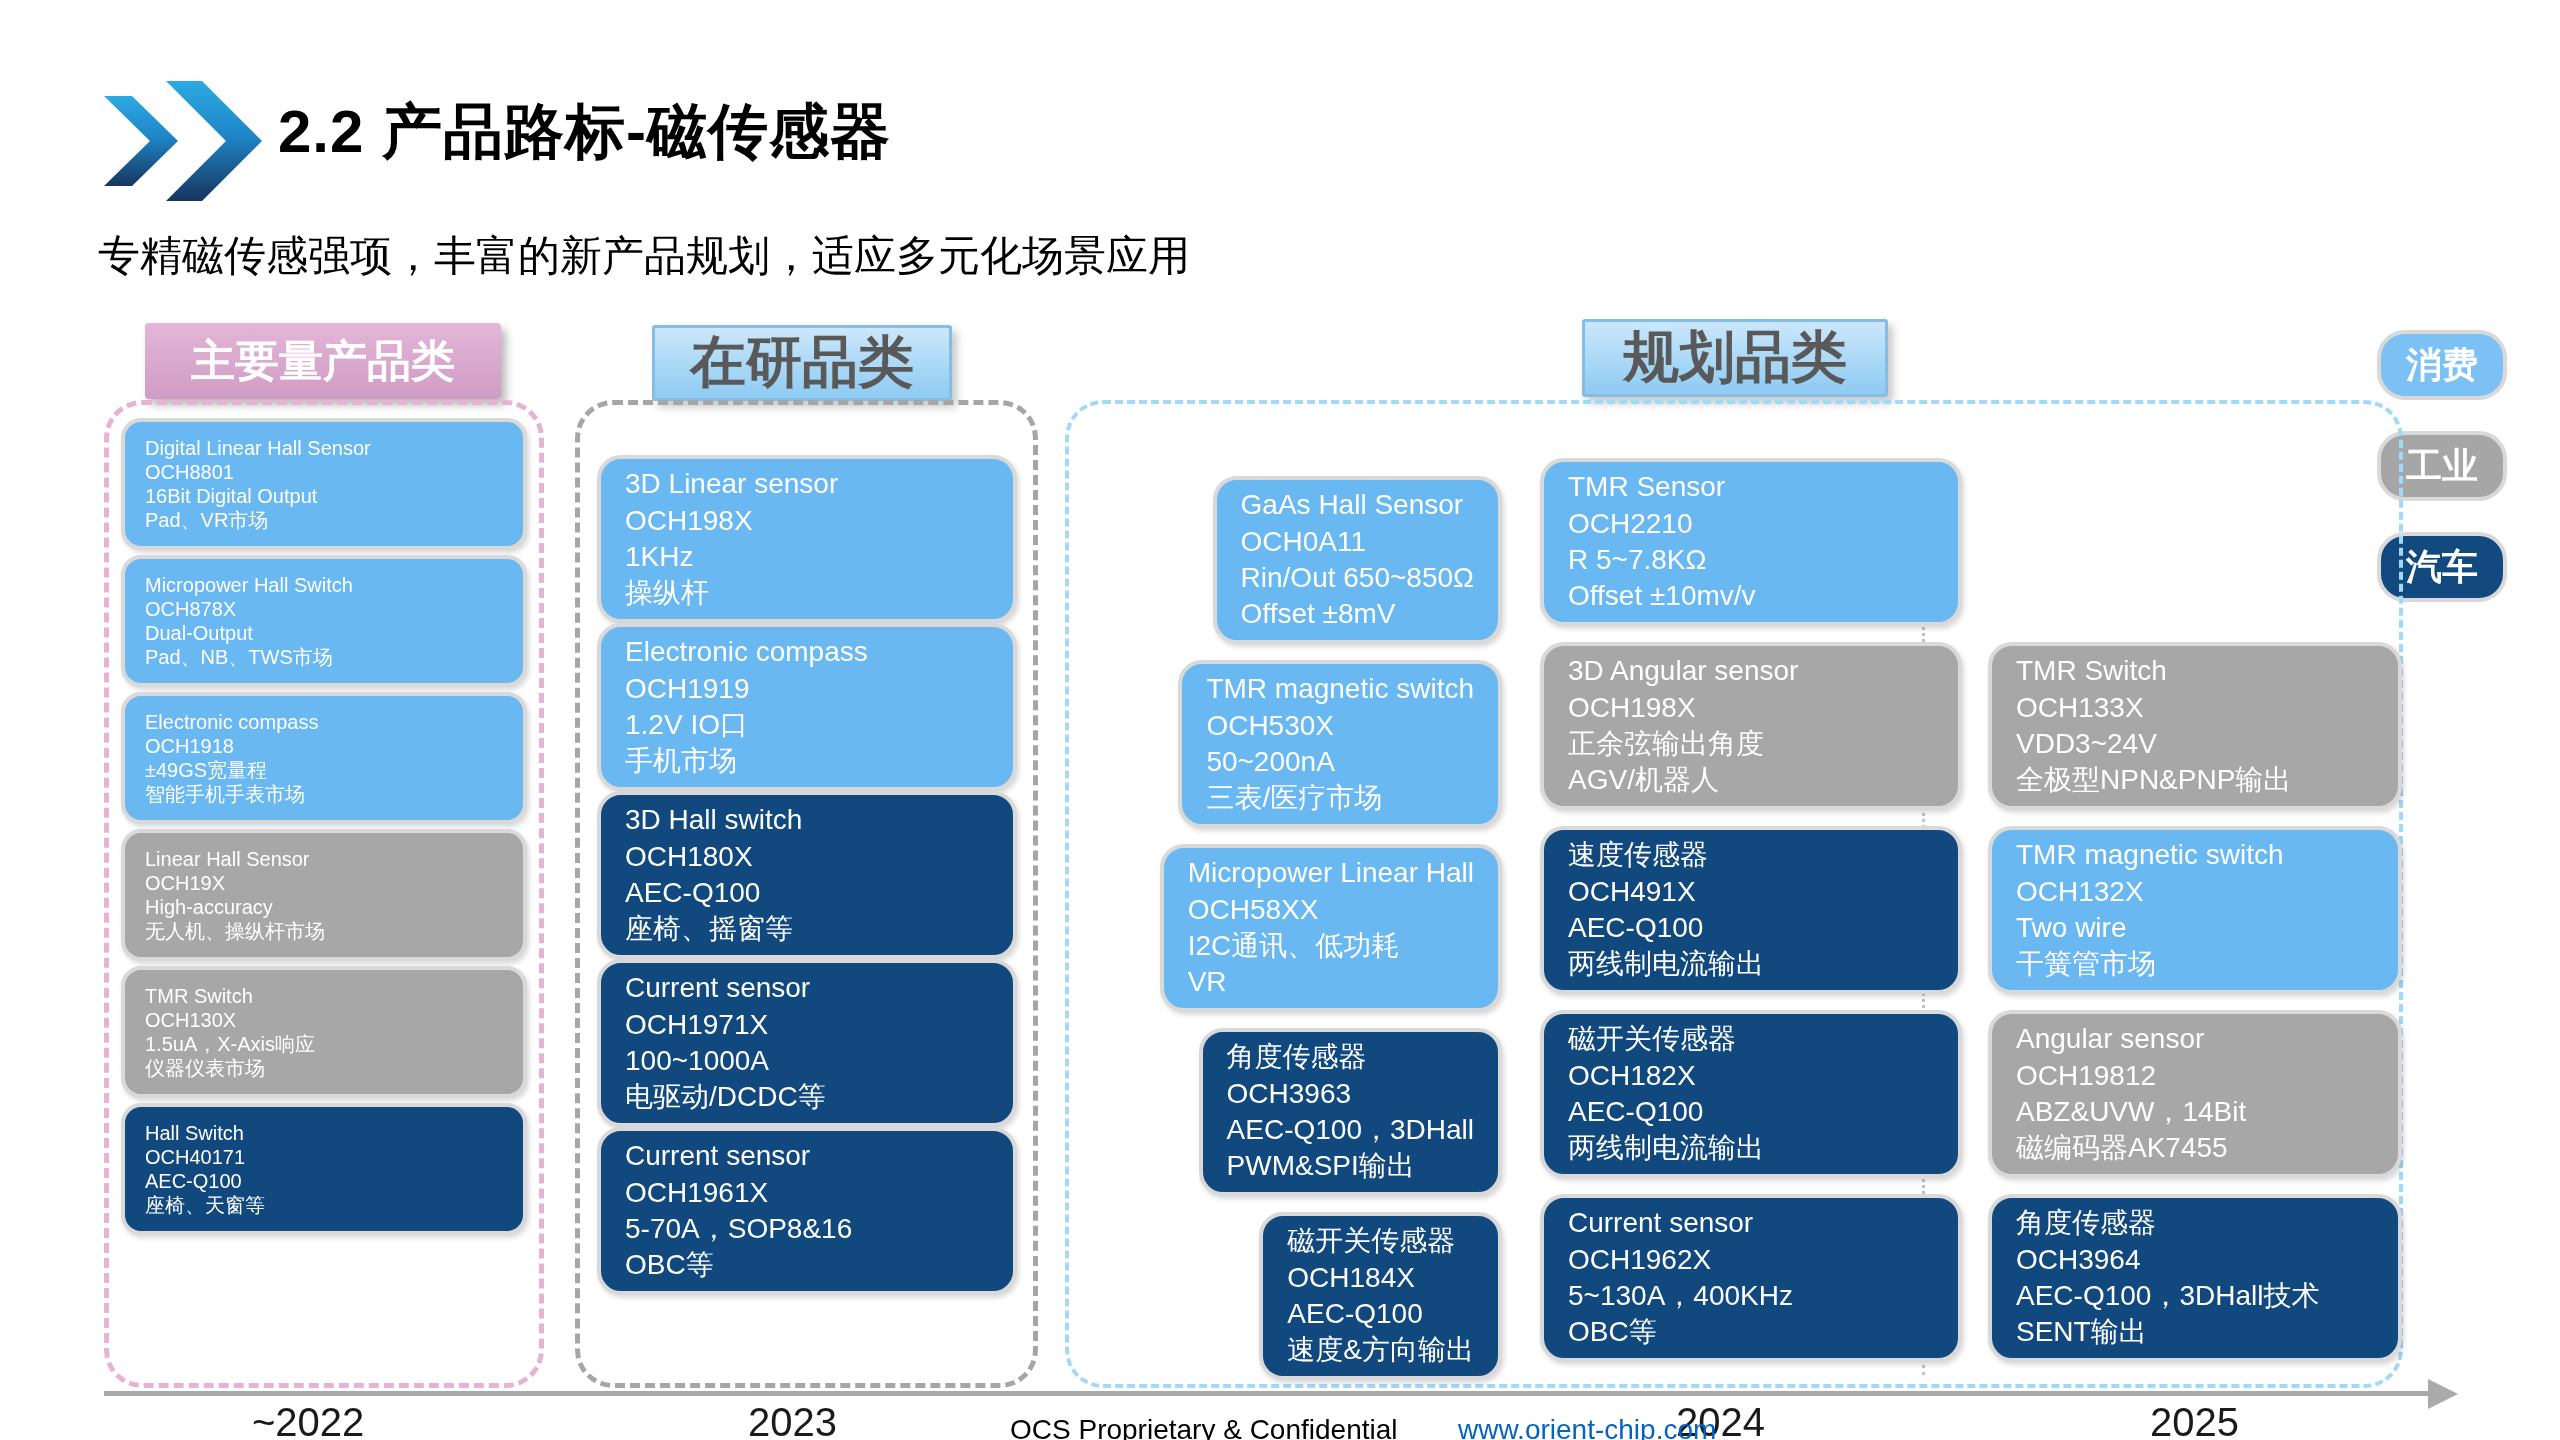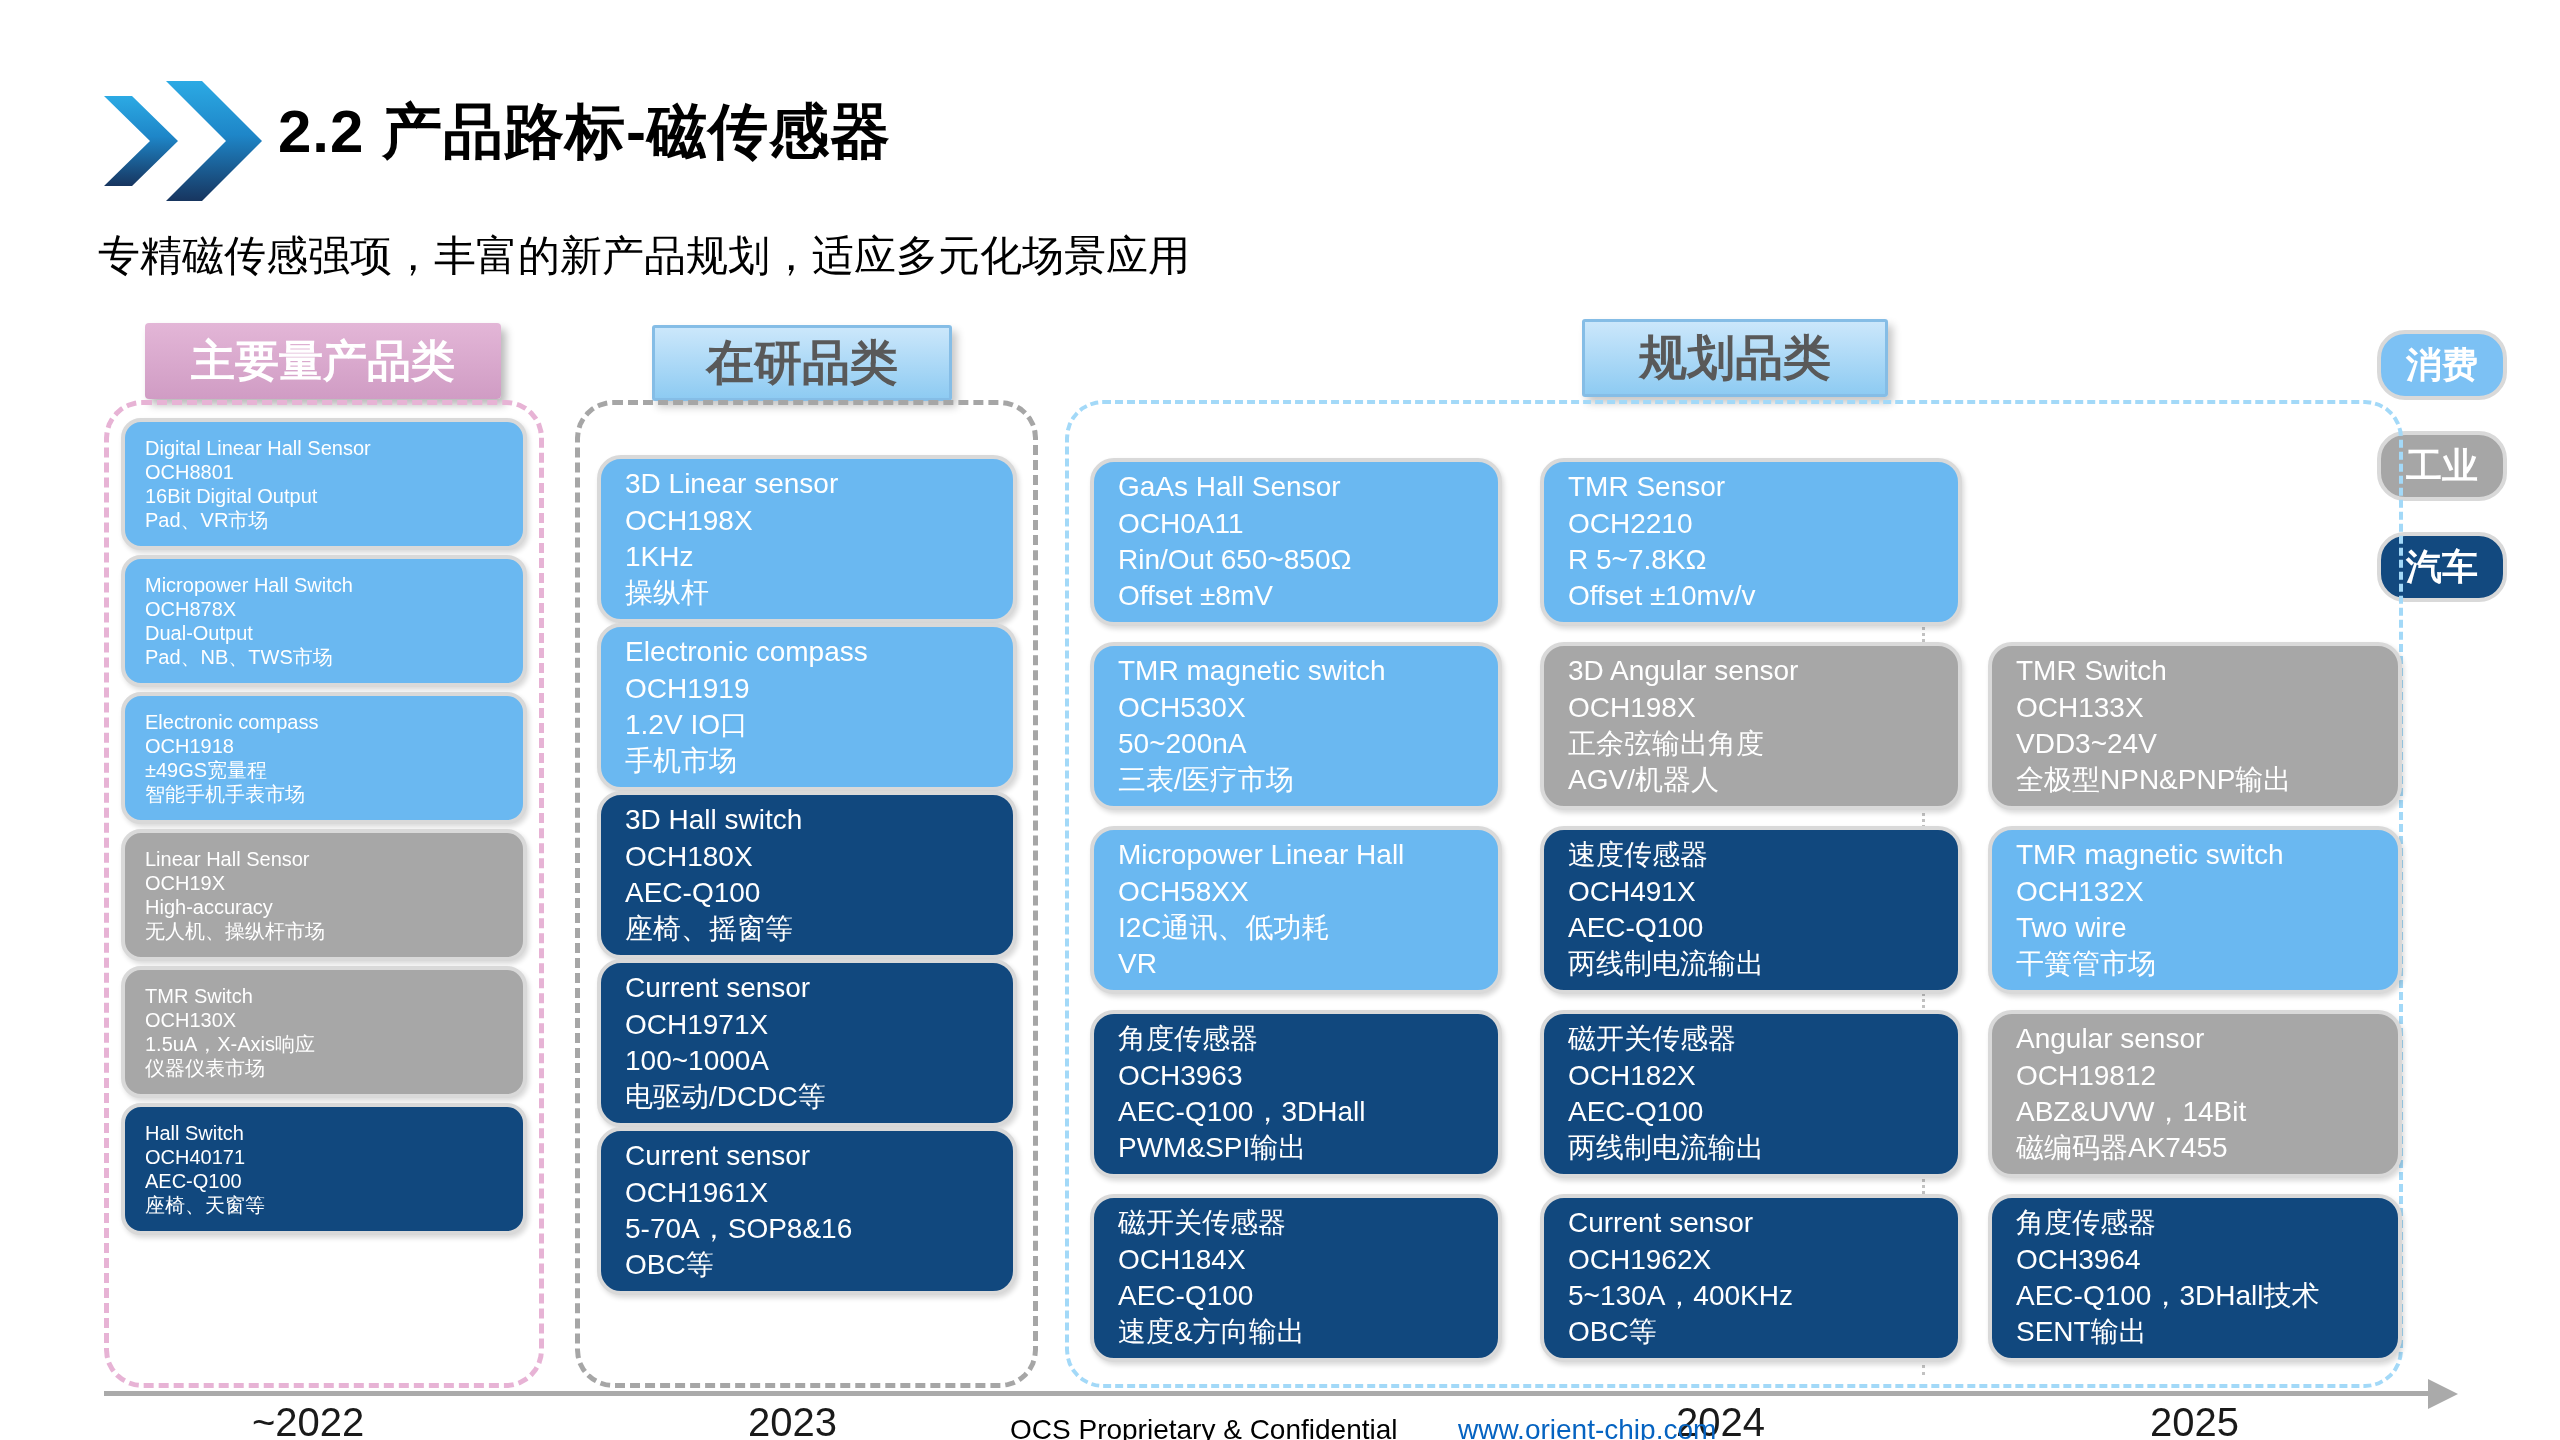--- a/index.html
+++ b/index.html
@@ -5,39 +5,39 @@
   html,body{margin:0;padding:0;background:#ffffff;}
   body{font-family:"Liberation Sans","DejaVu Sans",sans-serif;}
   .slide{position:relative;width:2560px;height:1440px;background:#ffffff;overflow:hidden;}
 
   .chevrons{position:absolute;left:100px;top:78px;width:170px;height:126px;}
   .page-title{position:absolute;left:278px;top:92px;font-size:60px;font-weight:bold;color:#000;letter-spacing:1px;}
   .subtitle{position:absolute;left:98px;top:228px;font-size:42px;color:#000;}
 
   .hdr{position:absolute;display:flex;align-items:center;justify-content:center;font-weight:bold;box-sizing:border-box;}
   .hdr-pink{left:145px;top:323px;width:356px;height:76px;background:linear-gradient(180deg,#e3b6d7 0%,#d09cc4 100%);color:#fff;font-size:44px;border-radius:4px;box-shadow:5px 6px 8px rgba(0,0,0,0.28);}
-  .hdr-blue{background:linear-gradient(180deg,#cbe7fb 0%,#8ecbf2 100%);border:3px solid #85bde6;color:#595959;font-size:48px;border-radius:3px;box-shadow:5px 6px 8px rgba(0,0,0,0.22);}
+  .hdr-blue{background:linear-gradient(180deg,#cbe7fb 0%,#8ecbf2 100%);border:3px solid #85bde6;color:#595959;font-size:56px;border-radius:3px;box-shadow:5px 6px 8px rgba(0,0,0,0.22);}
   .hdr-dev{left:652px;top:325px;width:300px;height:76px;}
   .hdr-plan{left:1582px;top:319px;width:306px;height:78px;}
 
   .legend-item{position:absolute;left:2377px;width:130px;height:70px;border:4px solid #d9d9d9;border-radius:28px;color:#fff;font-size:36px;font-weight:bold;display:flex;align-items:center;justify-content:center;box-sizing:border-box;}
   .legend-consumer{top:330px;background:#7cc1f4;}
   .legend-industrial{top:431px;background:#a6a6a6;}
   .legend-automotive{top:532px;background:#12497f;}
 
   .colbox{position:absolute;box-sizing:border-box;border-radius:38px;}
   .colbox-1{left:104px;top:400px;width:440px;height:988px;border:5px dashed #e7b3d5;}
   .colbox-2{left:575px;top:400px;width:463px;height:988px;border:5px dashed #a6a6a6;}
   .colbox-3{left:1065px;top:400px;width:1338px;height:988px;border:4px dashed #a3d9f8;}
   .col3-divider{position:absolute;left:1922px;top:470px;height:905px;width:0;border-left:3px dotted #c2c2c2;}
 
   .stack{position:absolute;display:flex;flex-direction:column;}
   .stack1{left:121px;top:418px;width:406px;gap:5px;}
   .stack2{left:597px;top:455px;width:420px;}
-  .stackA{left:1090px;top:458px;width:412px;gap:16px;}
+  .stackA{left:1090px;top:476px;width:412px;gap:16px;align-items:flex-end;}
   .stackB{left:1540px;top:458px;width:422px;gap:16px;}
   .stackC{left:1988px;top:642px;width:414px;gap:16px;}
 
   .card{box-sizing:border-box;border:4px solid #d9d9d9;color:#fff;display:flex;flex-direction:column;justify-content:center;border-radius:24px;box-shadow:2px 3px 5px rgba(0,0,0,0.15);}
   .stack1 .card{height:132px;border-radius:20px;padding:6px 20px;font-size:20px;line-height:1.2;}
   .stack2 .card,.stackA .card,.stackB .card,.stackC .card{height:168px;padding:8px 24px;font-size:28px;line-height:1.3;}
   .card.consumer{background:#6ab8f1;}
   .card.industrial{background:#a7a7a7;}
   .card.automotive{background:#11487e;}
 

